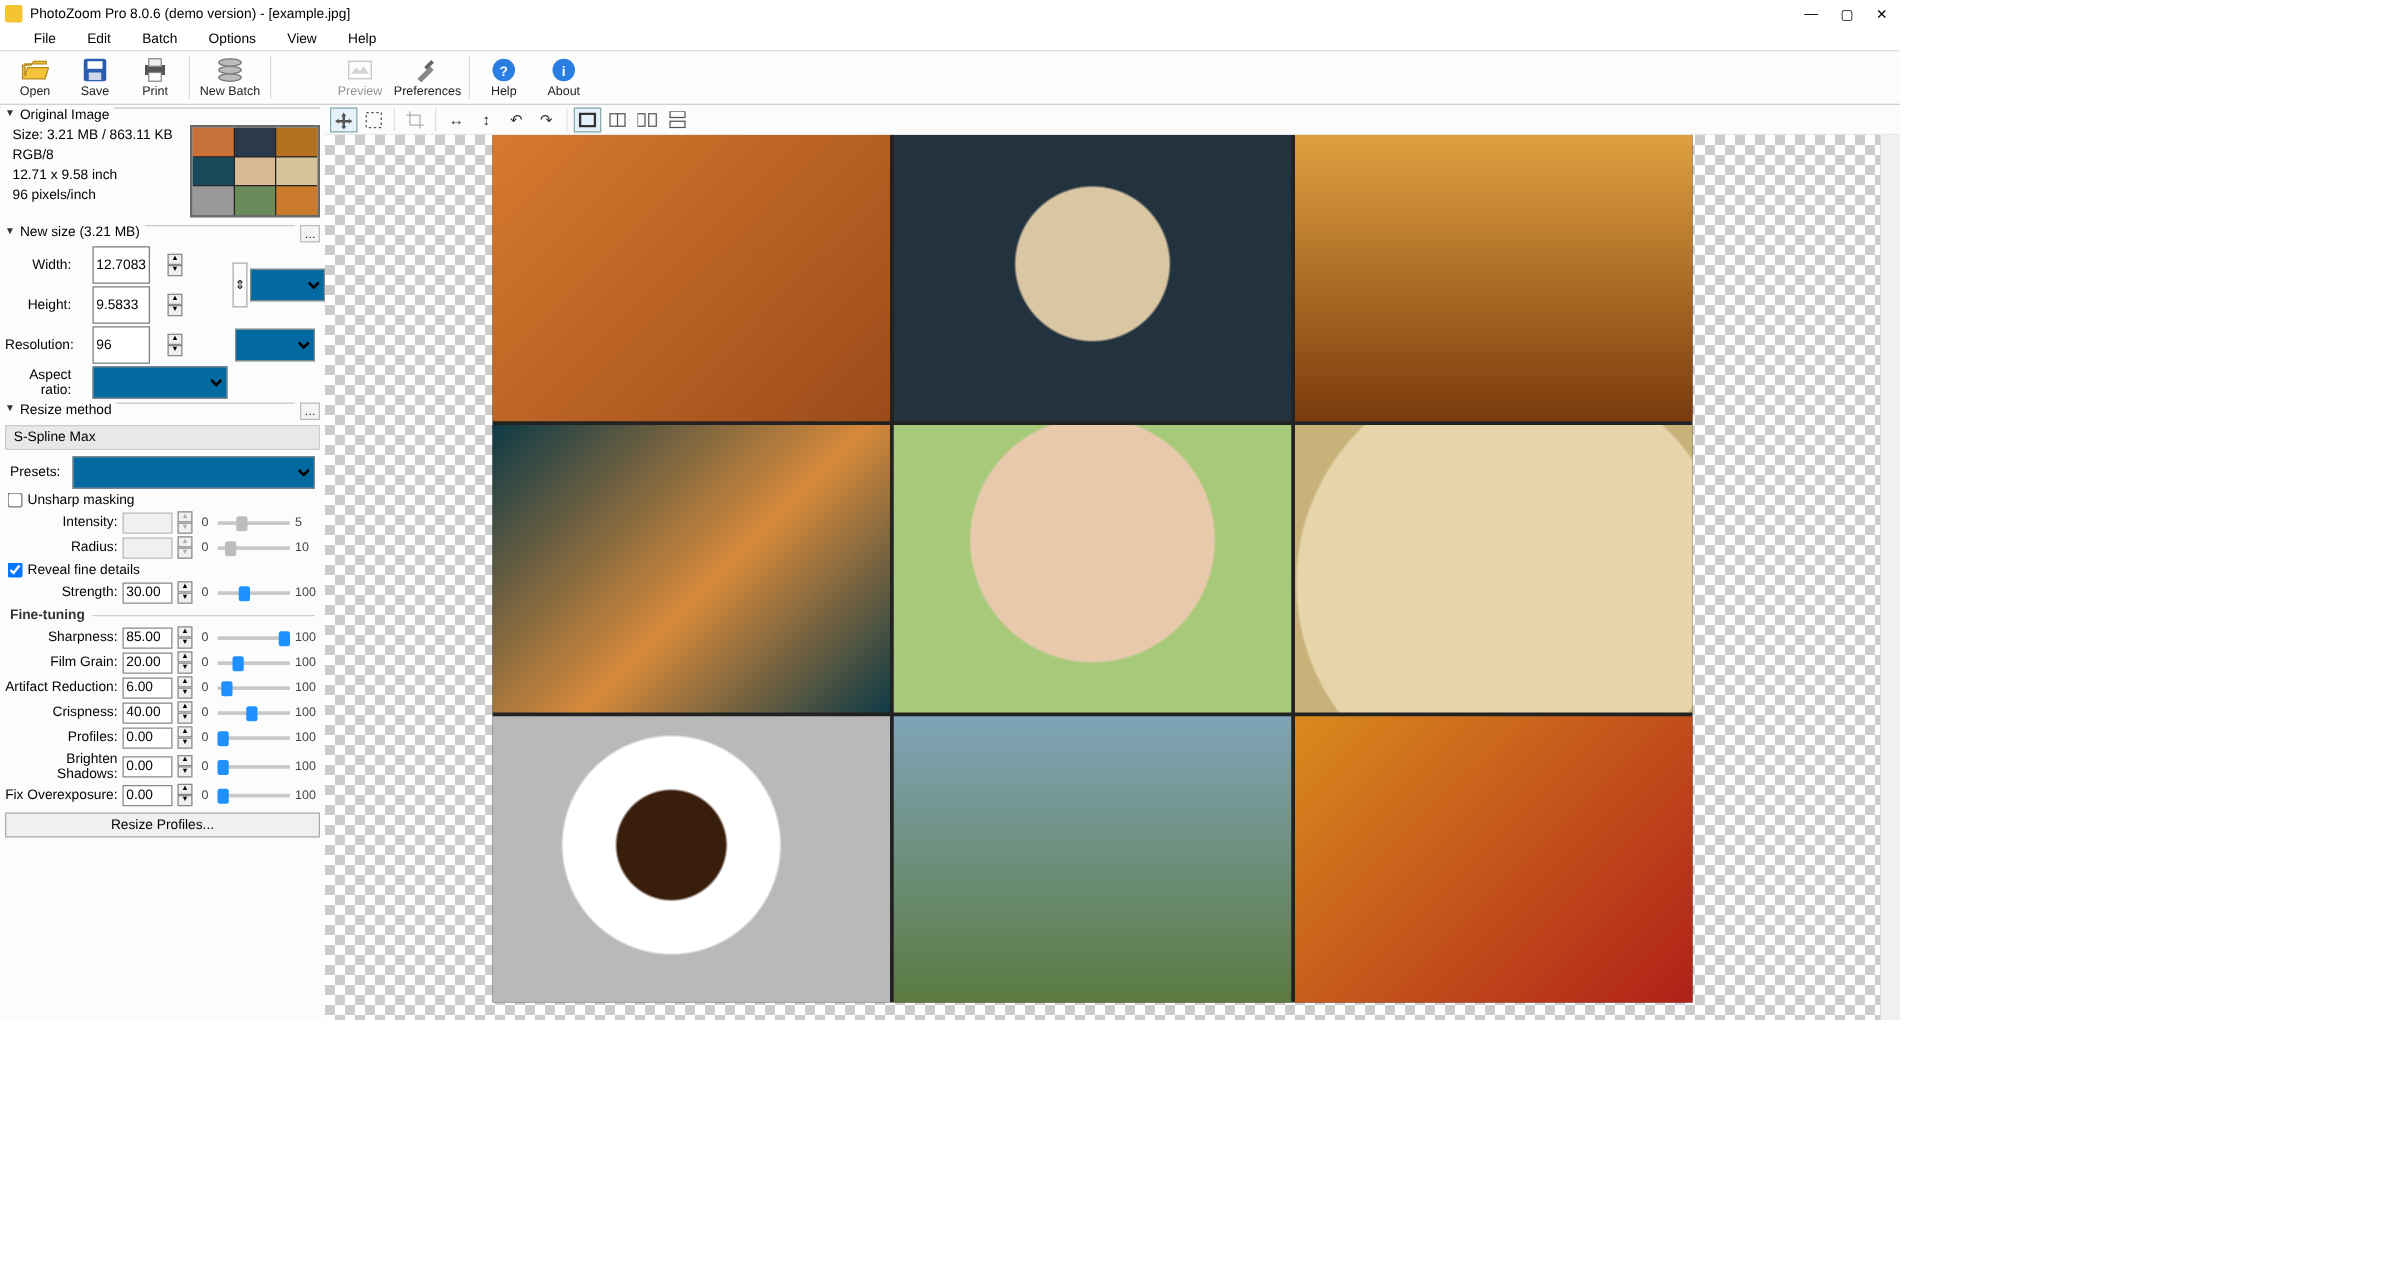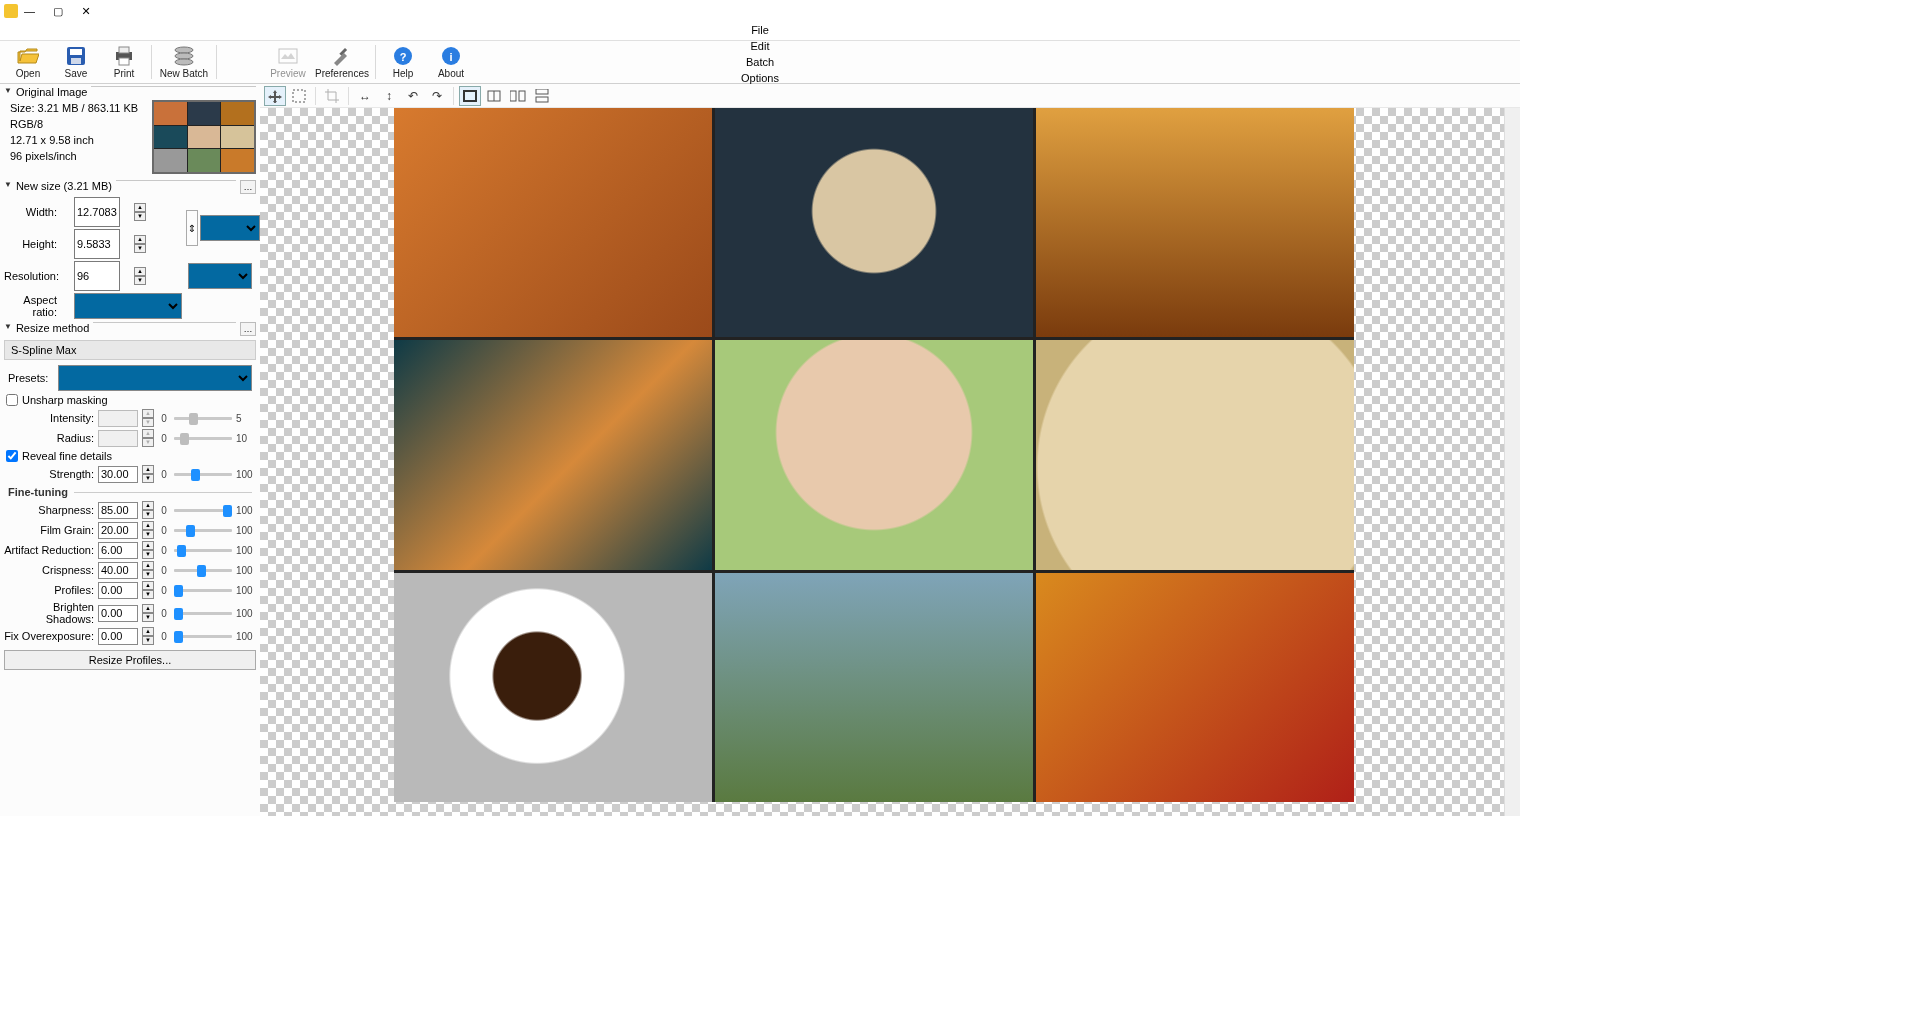--- a/index.html
+++ b/index.html
@@ -2,21 +2,21 @@
 <html><head>
 <meta charset="utf-8">
 <style>
 * { box-sizing: border-box; margin: 0; padding: 0; font-family: "Segoe UI", Tahoma, sans-serif; font-size: 11px; }
 html, body { width: 1520px; height: 816px; overflow: hidden; background: #fff; }
 .titlebar { height: 22px; display: flex; align-items: center; padding: 0 4px; background: #fff; }
 .titlebar .app-icon { width: 14px; height: 14px; margin-right: 6px; background: #f4c430; border-radius: 2px; }
 .titlebar .title { flex: 1; color: #000; }
 .titlebar .win-btns { display: flex; gap: 18px; padding-right: 6px; color: #000; font-size: 12px; }
 .titlebar .win-btns span { cursor: pointer; }
-.menubar { height: 18px; display: flex; align-items: center; padding: 0 8px; gap: 0; flex-direction: column; }
+.menubar { height: 18px; display: flex; align-items: center; padding: 0 20px; gap: 11px; }
 .menubar span { padding: 2px 7px; cursor: pointer; }
 .toolbar { height: 44px; display: flex; align-items: center; border-top: 1px solid #e0e0e0; border-bottom: 1px solid #d0d0d0; padding: 0 4px; background: #fdfdfd; }
 .toolbar .tbtn { display: flex; flex-direction: column; align-items: center; justify-content: center; width: 48px; height: 42px; cursor: pointer; gap: 1px; }
 .toolbar .tbtn.disabled { opacity: .5; cursor: default; margin-left: 44px; }
 .toolbar .tbtn .ico { width: 22px; height: 22px; display: flex; align-items: center; justify-content: center; font-size: 18px; }
 .toolbar .tbtn .lbl { font-size: 10px; color: #222; }
 .toolbar .sep { width: 1px; height: 34px; background: #d9d9d9; margin: 0 3px; }
 .body { display: flex; height: 732px; }
 .sidebar { width: 260px; background: #fcfcfc; display: flex; flex-direction: column; font-size: 11px; }
 .section-hdr { display: flex; padding: 2px 4px; font-size: 11px; color: #000; position: relative; }
@@ -80,20 +80,21 @@
 .statusbar { height: 20px; border-top: 1px solid #d0d0d0; display: flex; align-items: center; padding: 0 6px; gap: 6px; background: #fdfdfd; }
 .statusbar .spacer-l { width: 254px; }
 .statusbar select { font-size: 11px; }
 svg { display: block; }
 </style>
 </head>
 <body>
 
 <div class="titlebar">
   <div class="app-icon"></div>
+  <div class="title">PhotoZoom Pro 8.0.6 (demo version) - [example.jpg]</div>
   <div class="win-btns">
     <span>—</span>
     <span>▢</span>
     <span>✕</span>
   </div>
 </div>
 
 <div class="menubar">
   <span>File</span>
   <span>Edit</span>

